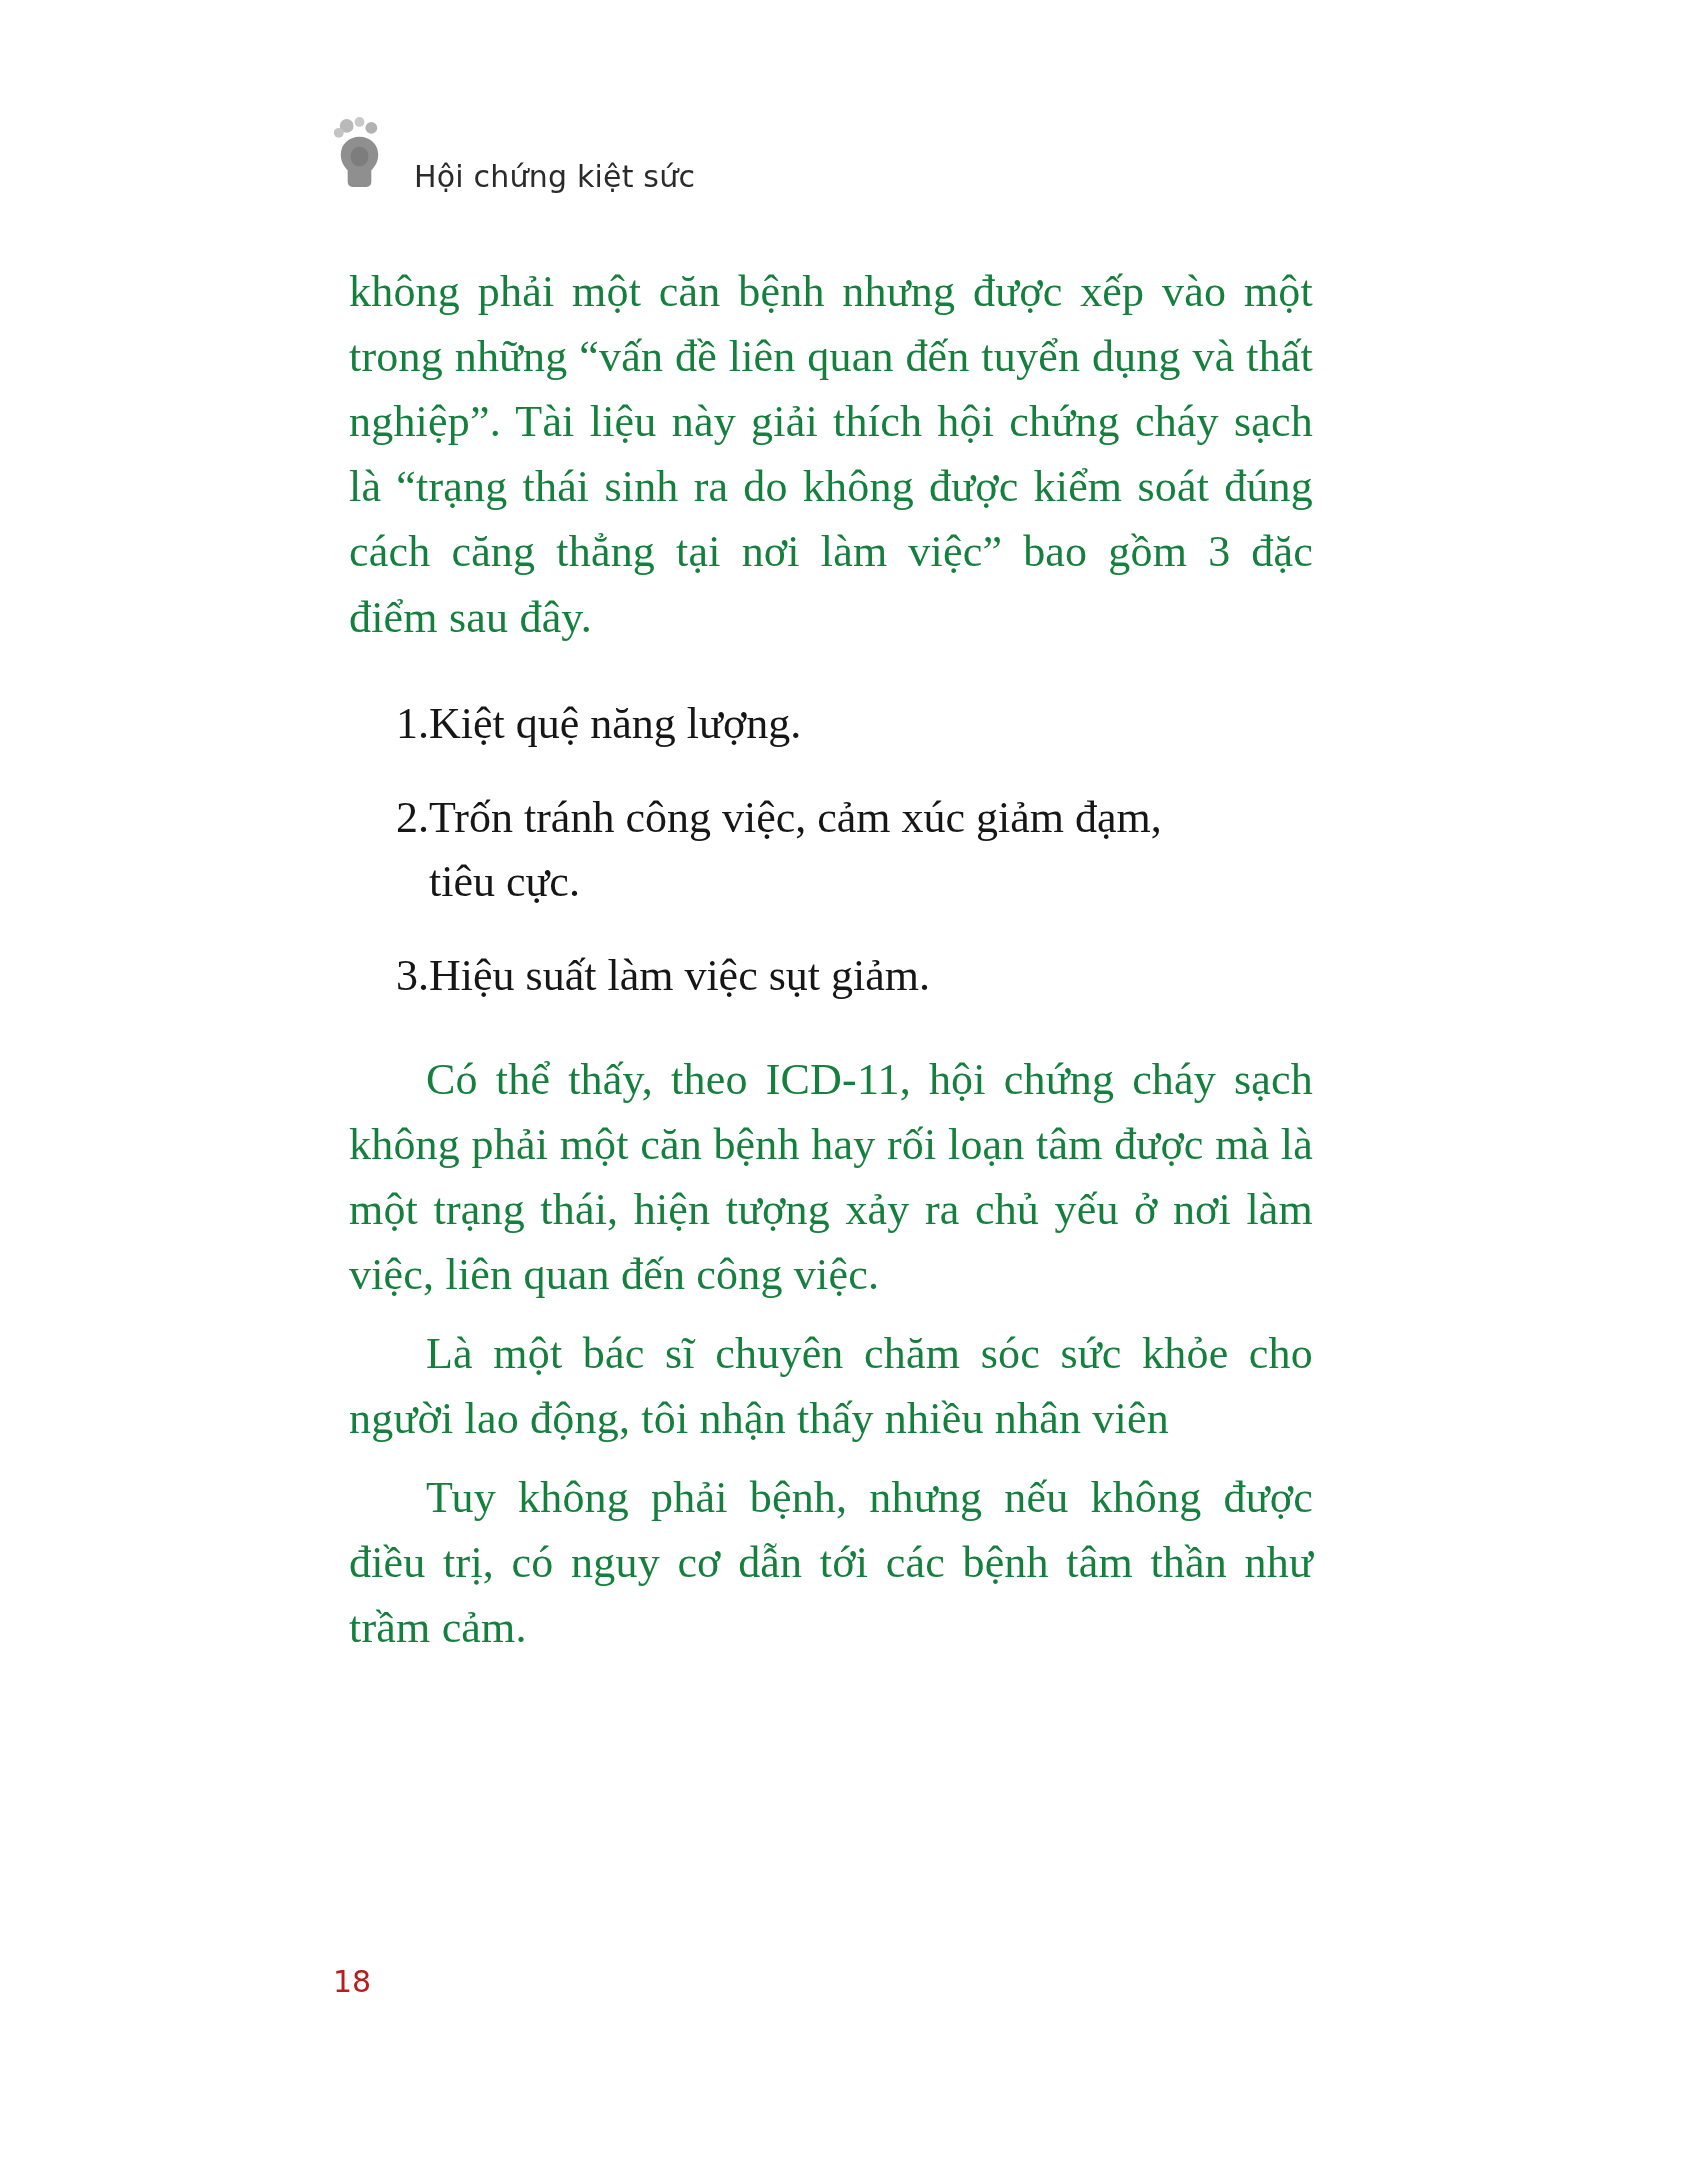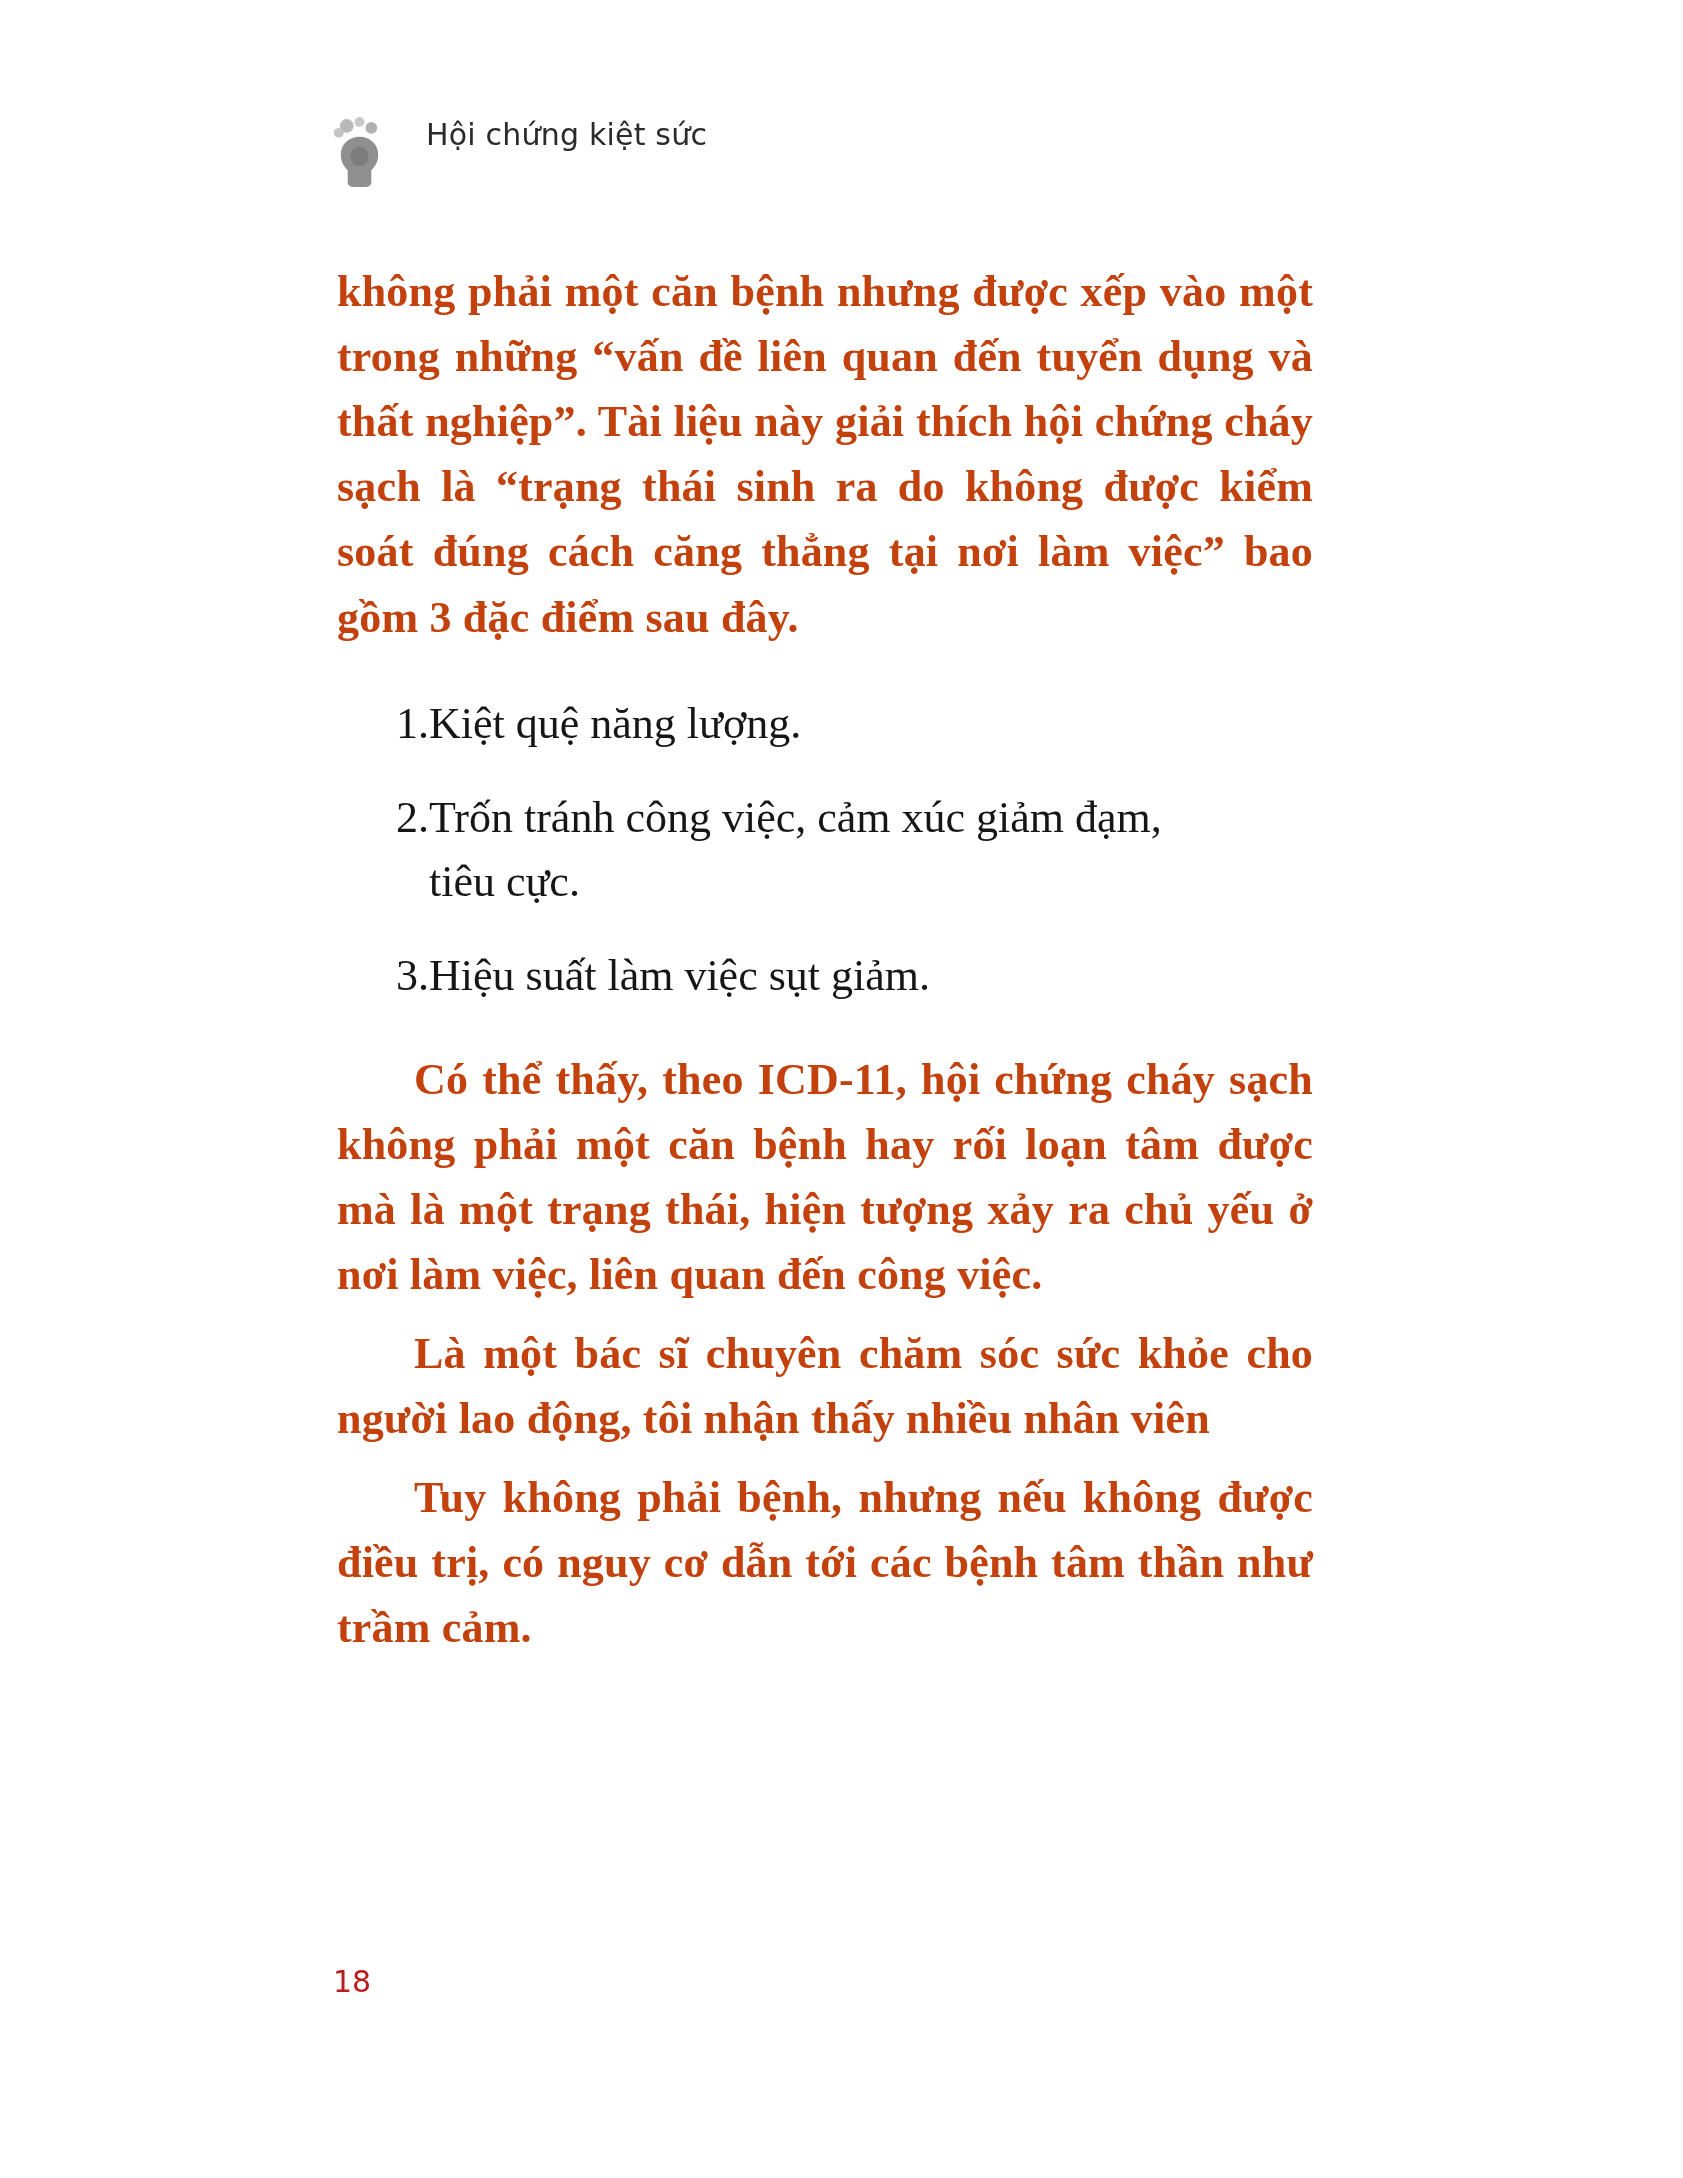--- a/index.html
+++ b/index.html
@@ -23,22 +23,22 @@
     inset: 0;
     background: #ffffff;
   }
 
   
   .running-head {
     position: absolute;
     top: 117px;
     left: 327px;
     display: flex;
-    align-items: flex-start;
-    gap: 34px;
+    align-items: flex-end;
+    gap: 22px;
   }
 
   .head-icon {
     width: 65px;
     height: 77px;
     display: block;
   }
 
   .head-title {
     font-family: "DejaVu Sans", sans-serif;
@@ -50,28 +50,27 @@
 
   
   .content {
     position: absolute;
     top: 259px;
     left: 333px;
     width: 980px;
   }
 
   p.body-text {
-    margin: 0 0 14px 4px;
+    margin: 0 0 14px 16px;
     font-size: 44px;
     line-height: 1.48;
     text-align: justify;
     text-justify: inter-word;
-    color: #c2410c;
+    color: #15803d;
     letter-spacing: 0.2px;
-    font-weight: bold;
   }
 
   p.body-text.indent {
     text-indent: 77px;
   }
 
   p.body-text:last-of-type {
     margin-bottom: 0;
   }
 

